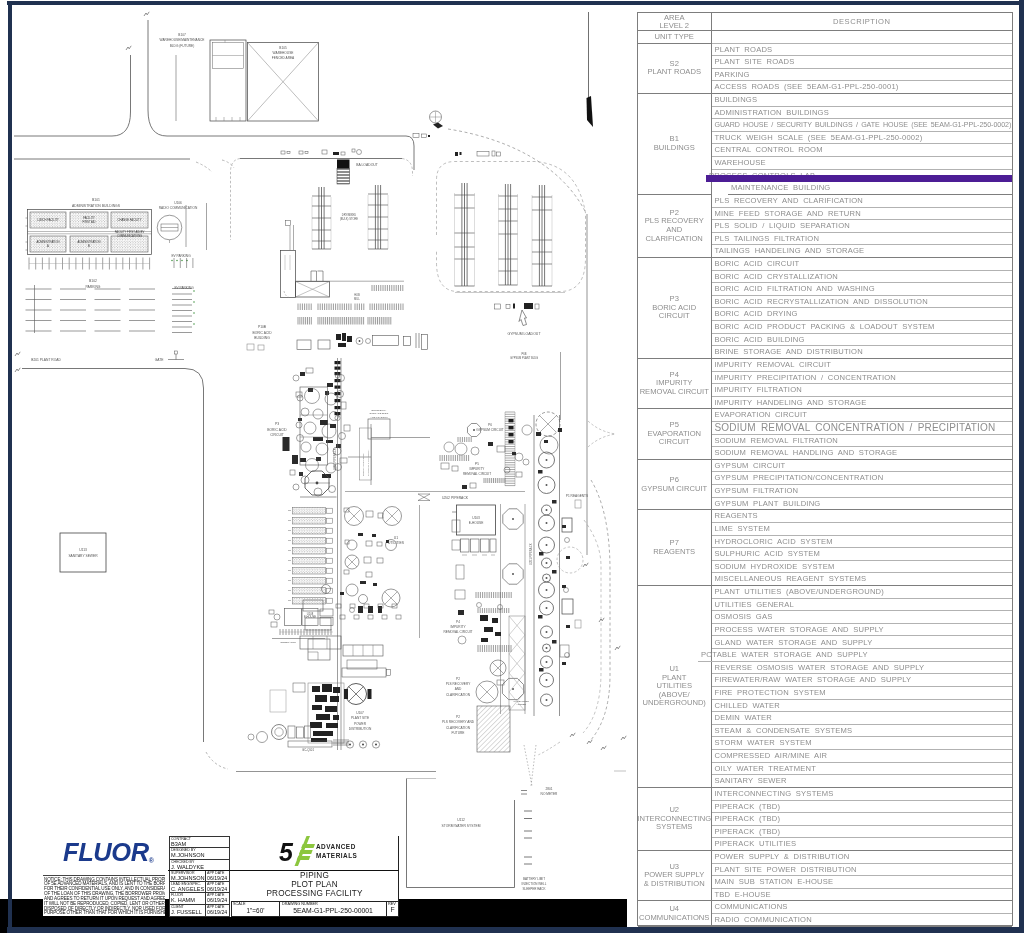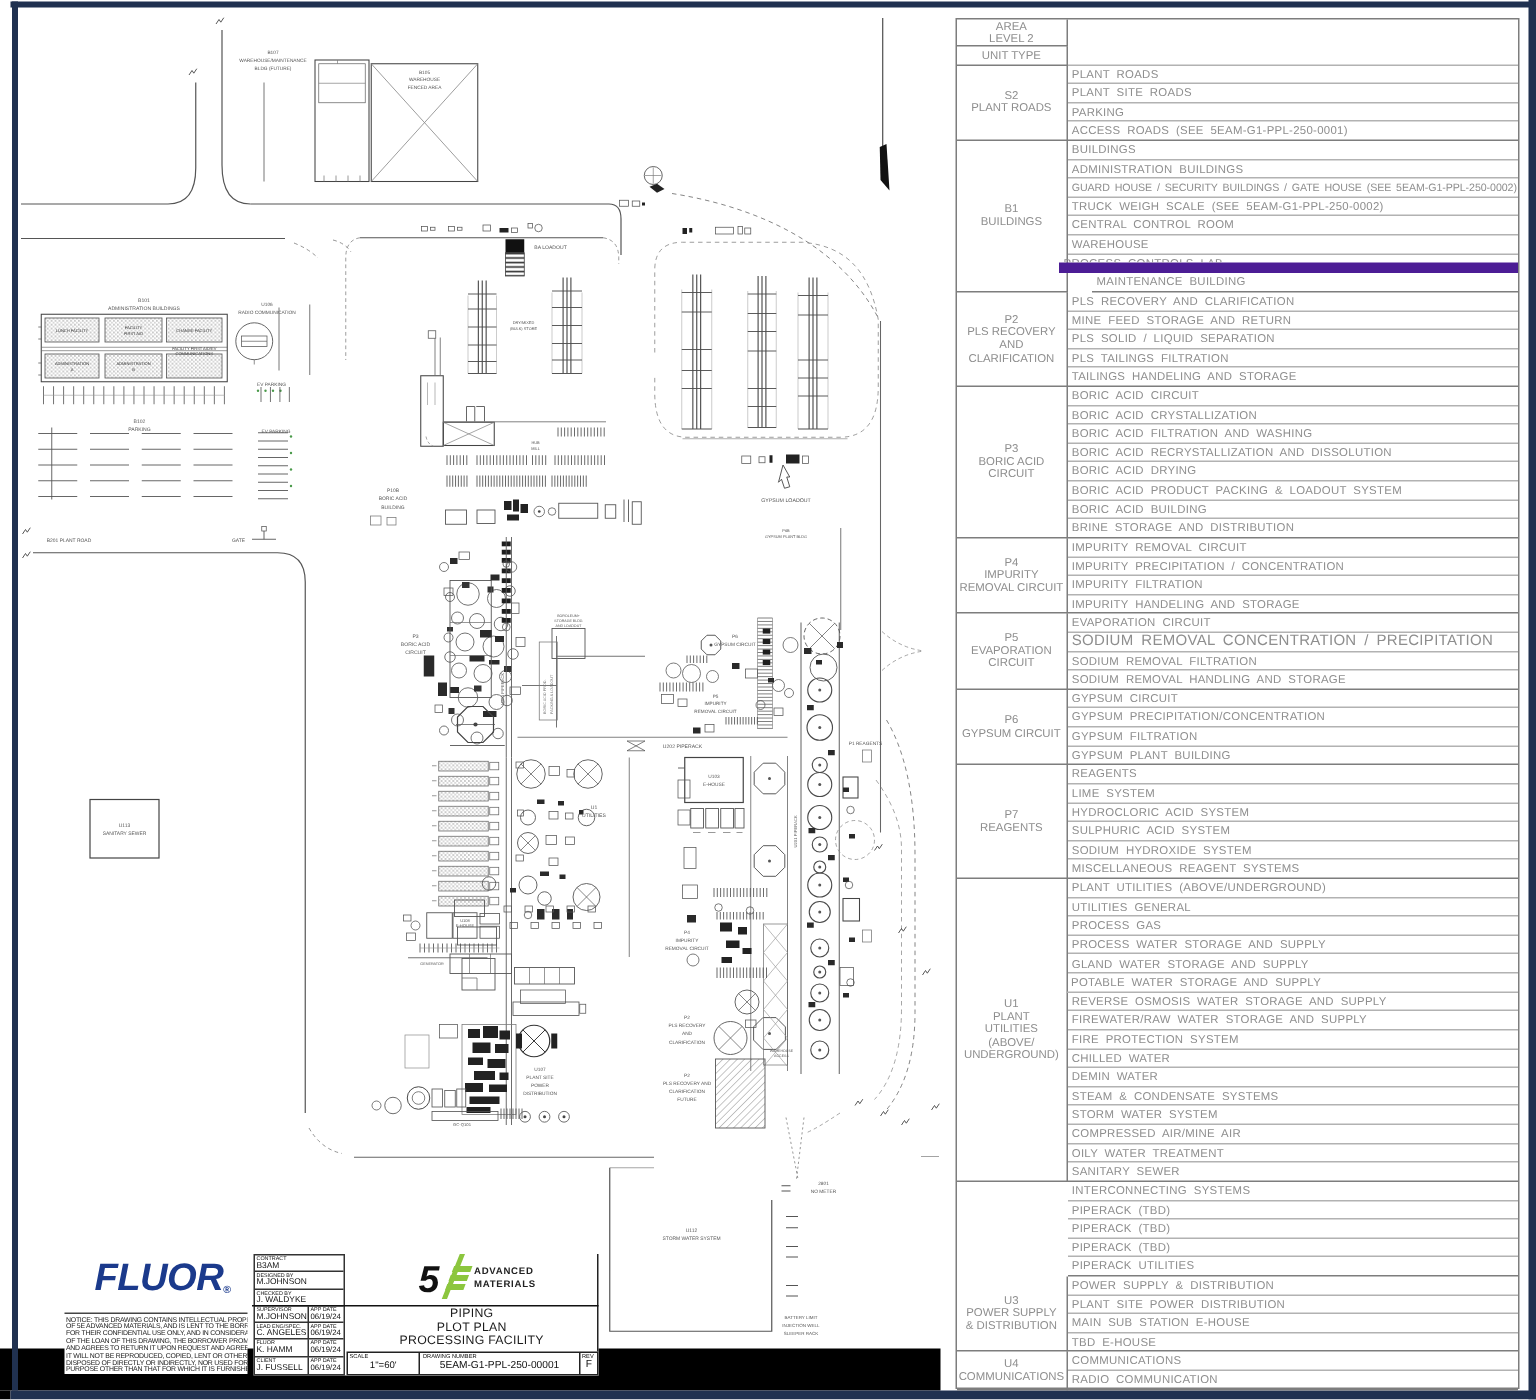--- a/index.html
+++ b/index.html
@@ -952,20 +952,21 @@
         <circle cx="296" cy="378" r="3" fill="none" stroke="#4f4f4f" stroke-width="0.5"></circle>
         <rect x="306" y="368" width="7" height="5" fill="none" stroke="#555" stroke-width="0.5"></rect>
         <rect x="327" y="383" width="6" height="4" fill="#2a2a2a"></rect>
         <circle cx="341" cy="378" r="3.5" fill="none" stroke="#4f4f4f" stroke-width="0.5"></circle>
       </g>
 </g>
   </svg>
 
 <div style="position:absolute;left:637.0px;top:11.5px;width:376.0px;height:914.2px;border:1px solid #7d7d7d;background:#fff">
 <div style="position:absolute;left:0;top:0;width:73.5px;height:18.5px;border-right:1px solid #7d7d7d;border-bottom:1px solid #7d7d7d;text-align:center;font-size:7.6px;line-height:8.6px;padding-top:1px;color:#8e8e8e">AREA<br>LEVEL 2</div>
+<div style="position:absolute;left:73.5px;top:0;right:0;height:18.5px;border-bottom:1px solid #7d7d7d;text-align:center;font-size:7.6px;line-height:18.5px;color:#8e8e8e;letter-spacing:0.5px">DESCRIPTION</div>
 <div style="position:absolute;left:0;top:18.5px;width:73.5px;height:12.5px;border-right:1px solid #7d7d7d;border-bottom:1px solid #7d7d7d;text-align:center;font-size:7.6px;line-height:12.5px;color:#8e8e8e">UNIT TYPE</div>
 <div style="position:absolute;left:73.5px;top:18.5px;right:0;height:12.5px;border-bottom:1px solid #b2b2b2"></div>
 
 <div style="position:absolute;left:0;top:31.00px;width:73.5px;height:50.47px;border-right:1px solid #7d7d7d;border-bottom:1px solid #7d7d7d;display:flex;align-items:center;justify-content:center;text-align:center;font-size:7.6px;line-height:8.6px;color:#8e8e8e">S2<br>PLANT ROADS</div>
 <div style="position:absolute;left:73.5px;top:31.00px;right:0;height:12.617px;border-bottom:1px solid #b2b2b2;font-size:7.6px;line-height:12.617px;color:#8e8e8e;letter-spacing:0.2px;word-spacing:2.2px;padding-left:3px;white-space:nowrap;overflow:hidden">PLANT ROADS</div>
 <div style="position:absolute;left:73.5px;top:43.62px;right:0;height:12.617px;border-bottom:1px solid #b2b2b2;font-size:7.6px;line-height:12.617px;color:#8e8e8e;letter-spacing:0.2px;word-spacing:2.2px;padding-left:3px;white-space:nowrap;overflow:hidden">PLANT SITE ROADS</div>
 <div style="position:absolute;left:73.5px;top:56.23px;right:0;height:12.617px;border-bottom:1px solid #b2b2b2;font-size:7.6px;line-height:12.617px;color:#8e8e8e;letter-spacing:0.2px;word-spacing:2.2px;padding-left:3px;white-space:nowrap;overflow:hidden">PARKING</div>
 <div style="position:absolute;left:73.5px;top:68.85px;right:0;height:12.617px;border-bottom:1px solid #7d7d7d;font-size:7.6px;line-height:12.617px;color:#8e8e8e;letter-spacing:0.2px;word-spacing:2.2px;padding-left:3px;white-space:nowrap;overflow:hidden">ACCESS ROADS (SEE 5EAM-G1-PPL-250-0001)</div>
 
 <div style="position:absolute;left:0;top:81.47px;width:73.5px;height:100.94px;border-right:1px solid #7d7d7d;border-bottom:1px solid #7d7d7d;display:flex;align-items:center;justify-content:center;text-align:center;font-size:7.6px;line-height:8.6px;color:#8e8e8e">B1<br>BUILDINGS</div>
@@ -1017,35 +1018,36 @@
 <div style="position:absolute;left:73.5px;top:497.83px;right:0;height:12.617px;border-bottom:1px solid #b2b2b2;font-size:7.6px;line-height:12.617px;color:#8e8e8e;letter-spacing:0.2px;word-spacing:2.2px;padding-left:3px;white-space:nowrap;overflow:hidden">REAGENTS</div>
 <div style="position:absolute;left:73.5px;top:510.45px;right:0;height:12.617px;border-bottom:1px solid #b2b2b2;font-size:7.6px;line-height:12.617px;color:#8e8e8e;letter-spacing:0.2px;word-spacing:2.2px;padding-left:3px;white-space:nowrap;overflow:hidden">LIME SYSTEM</div>
 <div style="position:absolute;left:73.5px;top:523.06px;right:0;height:12.617px;border-bottom:1px solid #b2b2b2;font-size:7.6px;line-height:12.617px;color:#8e8e8e;letter-spacing:0.2px;word-spacing:2.2px;padding-left:3px;white-space:nowrap;overflow:hidden">HYDROCLORIC ACID SYSTEM</div>
 <div style="position:absolute;left:73.5px;top:535.68px;right:0;height:12.617px;border-bottom:1px solid #b2b2b2;font-size:7.6px;line-height:12.617px;color:#8e8e8e;letter-spacing:0.2px;word-spacing:2.2px;padding-left:3px;white-space:nowrap;overflow:hidden">SULPHURIC ACID SYSTEM</div>
 <div style="position:absolute;left:73.5px;top:548.30px;right:0;height:12.617px;border-bottom:1px solid #b2b2b2;font-size:7.6px;line-height:12.617px;color:#8e8e8e;letter-spacing:0.2px;word-spacing:2.2px;padding-left:3px;white-space:nowrap;overflow:hidden">SODIUM HYDROXIDE SYSTEM</div>
 <div style="position:absolute;left:73.5px;top:560.91px;right:0;height:12.617px;border-bottom:1px solid #7d7d7d;font-size:7.6px;line-height:12.617px;color:#8e8e8e;letter-spacing:0.2px;word-spacing:2.2px;padding-left:3px;white-space:nowrap;overflow:hidden">MISCELLANEOUS REAGENT SYSTEMS</div>
 
 <div style="position:absolute;left:0;top:573.53px;width:73.5px;height:201.87px;border-right:1px solid #7d7d7d;border-bottom:1px solid #7d7d7d;display:flex;align-items:center;justify-content:center;text-align:center;font-size:7.6px;line-height:8.6px;color:#8e8e8e">U1<br>PLANT<br>UTILITIES<br>(ABOVE/<br>UNDERGROUND)</div>
 <div style="position:absolute;left:73.5px;top:573.53px;right:0;height:12.617px;border-bottom:1px solid #b2b2b2;font-size:7.6px;line-height:12.617px;color:#8e8e8e;letter-spacing:0.2px;word-spacing:2.2px;padding-left:3px;white-space:nowrap;overflow:hidden">PLANT UTILITIES (ABOVE/UNDERGROUND)</div>
 <div style="position:absolute;left:73.5px;top:586.15px;right:0;height:12.617px;border-bottom:1px solid #b2b2b2;font-size:7.6px;line-height:12.617px;color:#8e8e8e;letter-spacing:0.2px;word-spacing:2.2px;padding-left:3px;white-space:nowrap;overflow:hidden">UTILITIES GENERAL</div>
-<div style="position:absolute;left:73.5px;top:598.77px;right:0;height:12.617px;border-bottom:1px solid #b2b2b2;font-size:7.6px;line-height:12.617px;color:#8e8e8e;letter-spacing:0.2px;word-spacing:2.2px;padding-left:3px;white-space:nowrap;overflow:hidden">PROCESS GAS</div>
+<div style="position:absolute;left:73.5px;top:598.77px;right:0;height:12.617px;border-bottom:1px solid #b2b2b2;font-size:7.6px;line-height:12.617px;color:#8e8e8e;letter-spacing:0.2px;word-spacing:2.2px;padding-left:3px;white-space:nowrap;overflow:hidden">OSMOSIS GAS</div>
 <div style="position:absolute;left:73.5px;top:611.38px;right:0;height:12.617px;border-bottom:1px solid #b2b2b2;font-size:7.6px;line-height:12.617px;color:#8e8e8e;letter-spacing:0.2px;word-spacing:2.2px;padding-left:3px;white-space:nowrap;overflow:hidden">PROCESS WATER STORAGE AND SUPPLY</div>
 <div style="position:absolute;left:73.5px;top:624.00px;right:0;height:12.617px;border-bottom:1px solid #b2b2b2;font-size:7.6px;line-height:12.617px;color:#8e8e8e;letter-spacing:0.2px;word-spacing:2.2px;padding-left:3px;white-space:nowrap;overflow:hidden">GLAND WATER STORAGE AND SUPPLY</div>
-<div style="position:absolute;left:73px;top:636.62px;right:0;height:12.617px;border-bottom:1px solid #b2b2b2;font-size:7.6px;line-height:12.617px;color:#8e8e8e;letter-spacing:0.2px;word-spacing:2.2px;padding-left:3px;white-space:nowrap;overflow:hidden">POTABLE WATER STORAGE AND SUPPLY</div>
+<div style="position:absolute;left:60px;top:636.62px;right:0;height:12.617px;border-bottom:1px solid #b2b2b2;font-size:7.6px;line-height:12.617px;color:#8e8e8e;letter-spacing:0.2px;word-spacing:2.2px;padding-left:3px;white-space:nowrap;overflow:hidden">POTABLE WATER STORAGE AND SUPPLY</div>
 <div style="position:absolute;left:73.5px;top:649.23px;right:0;height:12.617px;border-bottom:1px solid #b2b2b2;font-size:7.6px;line-height:12.617px;color:#8e8e8e;letter-spacing:0.2px;word-spacing:2.2px;padding-left:3px;white-space:nowrap;overflow:hidden">REVERSE OSMOSIS WATER STORAGE AND SUPPLY</div>
 <div style="position:absolute;left:73.5px;top:661.85px;right:0;height:12.617px;border-bottom:1px solid #b2b2b2;font-size:7.6px;line-height:12.617px;color:#8e8e8e;letter-spacing:0.2px;word-spacing:2.2px;padding-left:3px;white-space:nowrap;overflow:hidden">FIREWATER/RAW WATER STORAGE AND SUPPLY</div>
 <div style="position:absolute;left:73.5px;top:674.47px;right:0;height:12.617px;border-bottom:1px solid #b2b2b2;font-size:7.6px;line-height:12.617px;color:#8e8e8e;letter-spacing:0.2px;word-spacing:2.2px;padding-left:3px;white-space:nowrap;overflow:hidden">FIRE PROTECTION SYSTEM</div>
 <div style="position:absolute;left:73.5px;top:687.08px;right:0;height:12.617px;border-bottom:1px solid #b2b2b2;font-size:7.6px;line-height:12.617px;color:#8e8e8e;letter-spacing:0.2px;word-spacing:2.2px;padding-left:3px;white-space:nowrap;overflow:hidden">CHILLED WATER</div>
 <div style="position:absolute;left:73.5px;top:699.70px;right:0;height:12.617px;border-bottom:1px solid #b2b2b2;font-size:7.6px;line-height:12.617px;color:#8e8e8e;letter-spacing:0.2px;word-spacing:2.2px;padding-left:3px;white-space:nowrap;overflow:hidden">DEMIN WATER</div>
 <div style="position:absolute;left:73.5px;top:712.32px;right:0;height:12.617px;border-bottom:1px solid #b2b2b2;font-size:7.6px;line-height:12.617px;color:#8e8e8e;letter-spacing:0.2px;word-spacing:2.2px;padding-left:3px;white-space:nowrap;overflow:hidden">STEAM &amp; CONDENSATE SYSTEMS</div>
 <div style="position:absolute;left:73.5px;top:724.94px;right:0;height:12.617px;border-bottom:1px solid #b2b2b2;font-size:7.6px;line-height:12.617px;color:#8e8e8e;letter-spacing:0.2px;word-spacing:2.2px;padding-left:3px;white-space:nowrap;overflow:hidden">STORM WATER SYSTEM</div>
 <div style="position:absolute;left:73.5px;top:737.55px;right:0;height:12.617px;border-bottom:1px solid #b2b2b2;font-size:7.6px;line-height:12.617px;color:#8e8e8e;letter-spacing:0.2px;word-spacing:2.2px;padding-left:3px;white-space:nowrap;overflow:hidden">COMPRESSED AIR/MINE AIR</div>
 <div style="position:absolute;left:73.5px;top:750.17px;right:0;height:12.617px;border-bottom:1px solid #b2b2b2;font-size:7.6px;line-height:12.617px;color:#8e8e8e;letter-spacing:0.2px;word-spacing:2.2px;padding-left:3px;white-space:nowrap;overflow:hidden">OILY WATER TREATMENT</div>
 <div style="position:absolute;left:73.5px;top:762.79px;right:0;height:12.617px;border-bottom:1px solid #7d7d7d;font-size:7.6px;line-height:12.617px;color:#8e8e8e;letter-spacing:0.2px;word-spacing:2.2px;padding-left:3px;white-space:nowrap;overflow:hidden">SANITARY SEWER</div>
 
+<div style="position:absolute;left:0;top:775.40px;width:73.5px;height:63.09px;border-right:1px solid #7d7d7d;border-bottom:1px solid #7d7d7d;display:flex;align-items:center;justify-content:center;text-align:center;font-size:7.6px;line-height:8.6px;color:#8e8e8e">U2<br>INTERCONNECTING<br>SYSTEMS</div>
 <div style="position:absolute;left:73.5px;top:775.40px;right:0;height:12.617px;border-bottom:1px solid #b2b2b2;font-size:7.6px;line-height:12.617px;color:#8e8e8e;letter-spacing:0.2px;word-spacing:2.2px;padding-left:3px;white-space:nowrap;overflow:hidden">INTERCONNECTING SYSTEMS</div>
 <div style="position:absolute;left:73.5px;top:788.02px;right:0;height:12.617px;border-bottom:1px solid #b2b2b2;font-size:7.6px;line-height:12.617px;color:#8e8e8e;letter-spacing:0.2px;word-spacing:2.2px;padding-left:3px;white-space:nowrap;overflow:hidden">PIPERACK (TBD)</div>
 <div style="position:absolute;left:73.5px;top:800.64px;right:0;height:12.617px;border-bottom:1px solid #b2b2b2;font-size:7.6px;line-height:12.617px;color:#8e8e8e;letter-spacing:0.2px;word-spacing:2.2px;padding-left:3px;white-space:nowrap;overflow:hidden">PIPERACK (TBD)</div>
 <div style="position:absolute;left:73.5px;top:813.25px;right:0;height:12.617px;border-bottom:1px solid #b2b2b2;font-size:7.6px;line-height:12.617px;color:#8e8e8e;letter-spacing:0.2px;word-spacing:2.2px;padding-left:3px;white-space:nowrap;overflow:hidden">PIPERACK  (TBD)</div>
 <div style="position:absolute;left:73.5px;top:825.87px;right:0;height:12.617px;border-bottom:1px solid #7d7d7d;font-size:7.6px;line-height:12.617px;color:#8e8e8e;letter-spacing:0.2px;word-spacing:2.2px;padding-left:3px;white-space:nowrap;overflow:hidden">PIPERACK UTILITIES</div>
 
 <div style="position:absolute;left:0;top:838.49px;width:73.5px;height:50.47px;border-right:1px solid #7d7d7d;border-bottom:1px solid #7d7d7d;display:flex;align-items:center;justify-content:center;text-align:center;font-size:7.6px;line-height:8.6px;color:#8e8e8e">U3<br>POWER SUPPLY<br>&amp; DISTRIBUTION</div>
 <div style="position:absolute;left:73.5px;top:838.49px;right:0;height:12.617px;border-bottom:1px solid #b2b2b2;font-size:7.6px;line-height:12.617px;color:#8e8e8e;letter-spacing:0.2px;word-spacing:2.2px;padding-left:3px;white-space:nowrap;overflow:hidden">POWER SUPPLY &amp; DISTRIBUTION</div>
 <div style="position:absolute;left:73.5px;top:851.11px;right:0;height:12.617px;border-bottom:1px solid #b2b2b2;font-size:7.6px;line-height:12.617px;color:#8e8e8e;letter-spacing:0.2px;word-spacing:2.2px;padding-left:3px;white-space:nowrap;overflow:hidden">PLANT SITE POWER DISTRIBUTION</div>
 <div style="position:absolute;left:73.5px;top:863.72px;right:0;height:12.617px;border-bottom:1px solid #b2b2b2;font-size:7.6px;line-height:12.617px;color:#8e8e8e;letter-spacing:0.2px;word-spacing:2.2px;padding-left:3px;white-space:nowrap;overflow:hidden">MAIN SUB STATION E-HOUSE</div>

